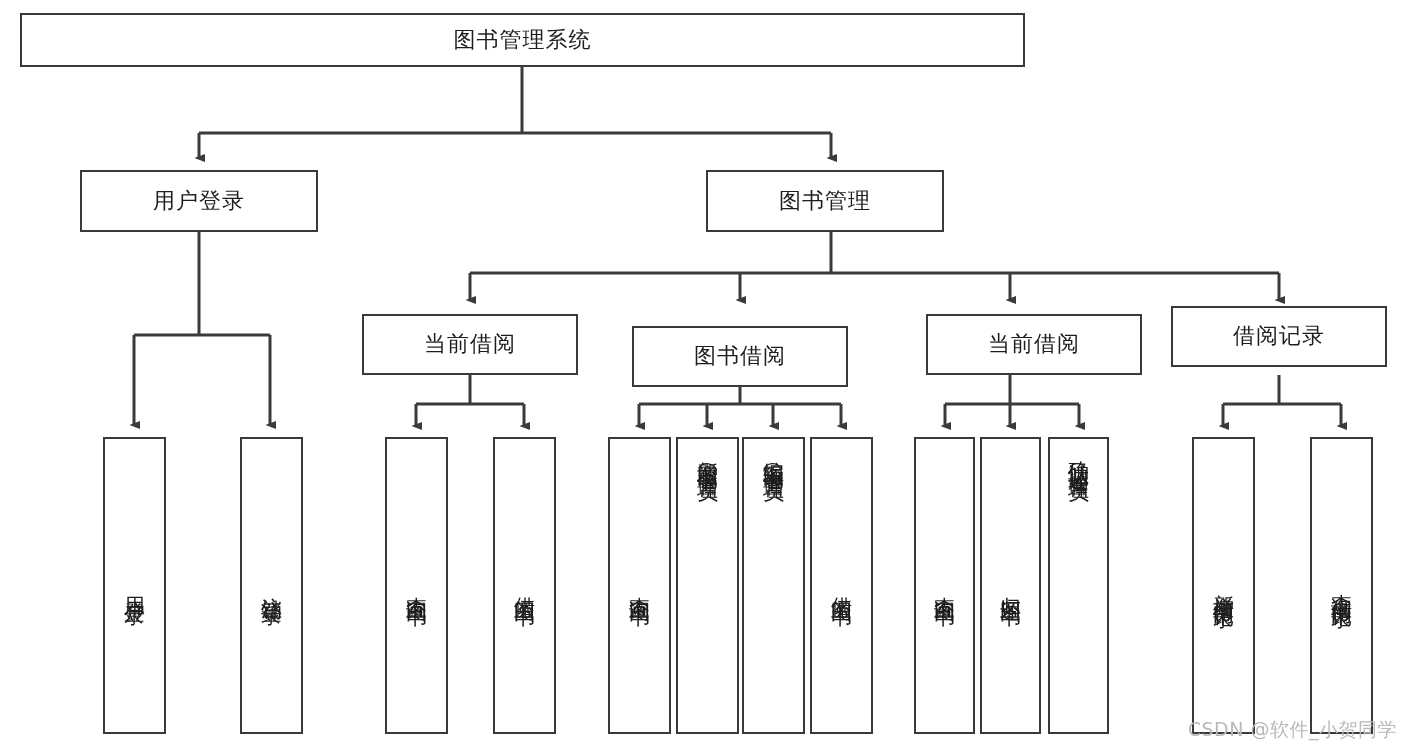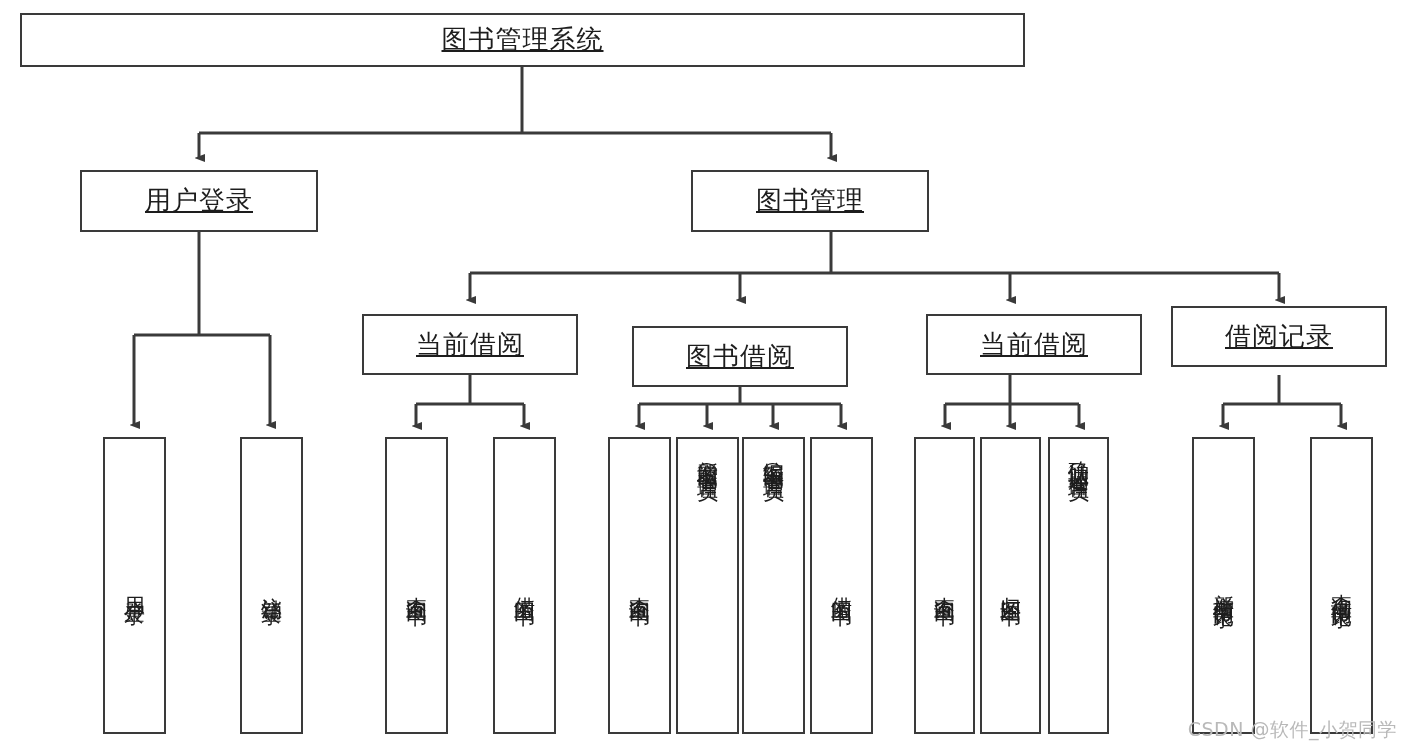--- a/index.html
+++ b/index.html
@@ -29,24 +29,23 @@
     position: absolute;
     box-sizing: border-box;
     border: 2px solid #3a3a3a;
     background: #ffffff;
     display: flex;
     align-items: center;
     justify-content: center;
     color: #1d1d1d;
   }
   .node.h {
-    font-size: 26px;
+    font-size: 22px;
     letter-spacing: 1px;
     line-height: 1.2;
-    text-decoration: underline;
   }
   .node.v {
     font-size: 21px;
   }
   .node.v .vtext {
     writing-mode: vertical-rl;
     text-orientation: upright;
     letter-spacing: 3px;
     line-height: 1.05;
     white-space: nowrap;
@@ -122,21 +121,21 @@
     </g>
   </svg>
 
   <div class="node h" style="left:20px; top:13px; width:1005px; height:54px;">
     <span>图书管理系统</span>
   </div>
 
   <div class="node h" style="left:80px; top:170px; width:238px; height:62px;">
     <span>用户登录</span>
   </div>
-  <div class="node h" style="left:691px; top:170px; width:238px; height:62px;">
+  <div class="node h" style="left:706px; top:170px; width:238px; height:62px;">
     <span>图书管理</span>
   </div>
 
   <div class="node h" style="left:362px; top:314px; width:216px; height:61px;">
     <span>当前借阅</span>
   </div>
   <div class="node h" style="left:632px; top:314px; width:216px; height:61px;margin-top:12px;">
     <span>图书借阅</span>
   </div>
   <div class="node h" style="left:926px; top:314px; width:216px; height:61px;">

